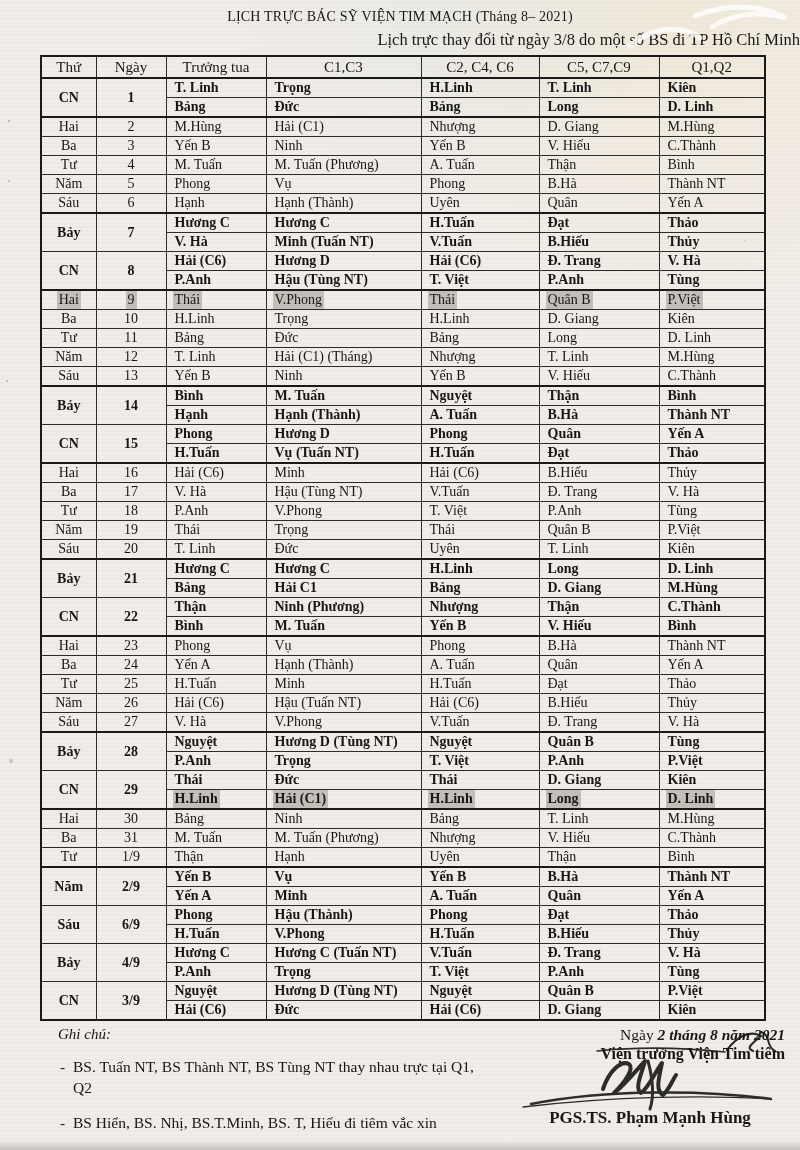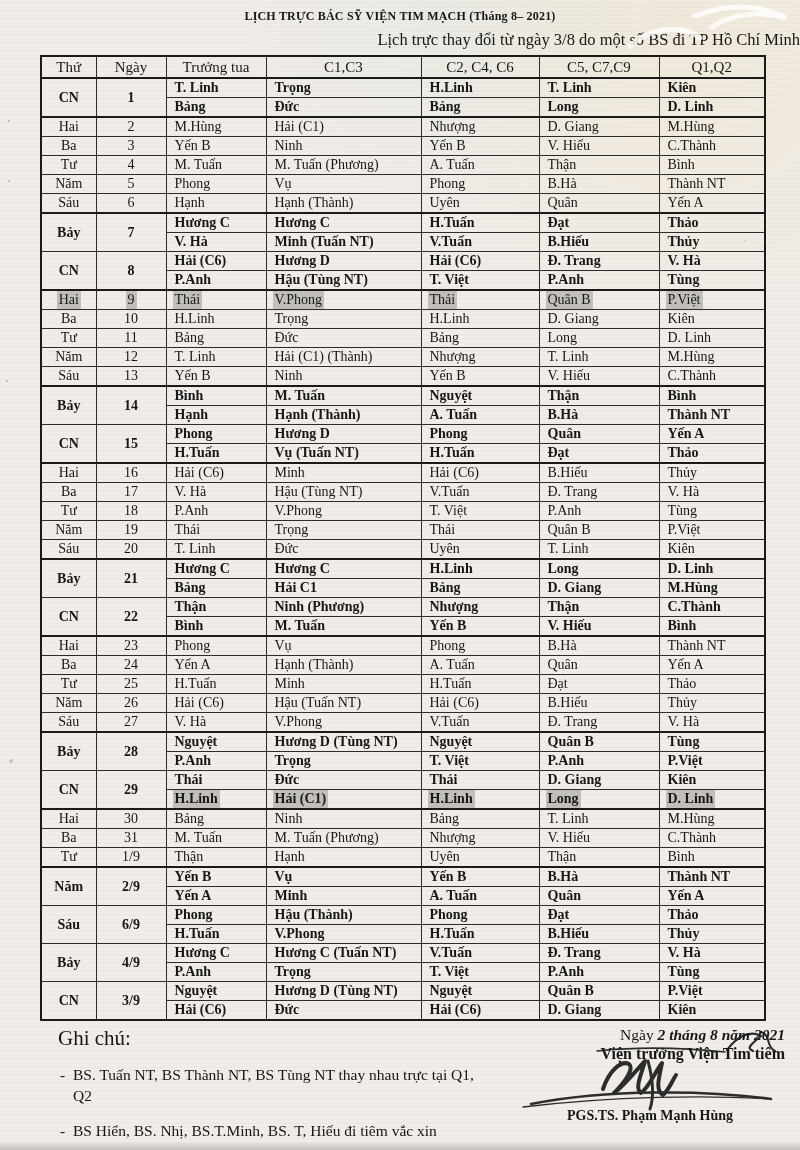--- a/index.html
+++ b/index.html
@@ -7,46 +7,46 @@
     width:800px;height:1150px;position:relative;overflow:hidden;
     background:#f1ece7;
     background-image:
       radial-gradient(circle at 85% 2%, rgba(235,215,140,.14), rgba(235,215,140,0) 22%),
       radial-gradient(circle at 55% 0%, rgba(120,200,210,.06), rgba(120,200,210,0) 18%),
       repeating-linear-gradient(0deg, rgba(255,255,255,.035) 0 2px, rgba(0,0,0,.012) 2px 4px);
     font-family:"Liberation Serif","DejaVu Serif",serif;
     color:#171717;
   }
   .title{position:absolute;top:9px;left:0;width:100%;text-align:center;
-    font-size:12px;font-weight:bold;letter-spacing:.2px;}
+    font-size:14px;font-weight:normal;letter-spacing:.2px;}
   .subtitle{position:absolute;top:30px;left:0;width:100%;text-align:right;font-size:16.5px;}
 
   table.sched{position:absolute;left:40px;top:55px;width:724px;
     border-collapse:collapse;table-layout:fixed;}
   table.sched{border:2.5px solid #1a1a1a;}
   .sched th,.sched td{border:1px solid #2c2c2c;white-space:nowrap;overflow:hidden;}
   .sched th{height:20px;font-weight:normal;font-size:15px;text-align:center;padding:0 2px;}
   .sched td{height:18px;font-size:14px;line-height:1;padding:0 4px;}
   .sched td.center{text-align:center;}
   .sched td.left{text-align:left;padding-left:8px;}
   .sched tr.bold td{font-weight:bold;}
   .sched tr.thick td{border-top:2.5px solid #1a1a1a;}
   .hl{background:#c2bfb8;box-shadow:0 0 0 2px #c2bfb8;}
 
   .notes{position:absolute;left:58px;top:1026px;font-size:15.5px;width:430px;}
-  .notes-label{font-size:21px;}
+  .notes-label{font-style:italic;font-size:15px;}
   .note-item{position:relative;padding-left:15px;margin-top:14px;line-height:1.35;}
   .note-item::before{content:"-";position:absolute;left:2px;}
 
   .sig-block{position:absolute;left:515px;top:1026px;width:270px;text-align:right;}
   .sig-date{font-size:15.5px;}
   .sig-date .val{font-weight:bold;font-style:italic;}
   .sig-role{font-size:16px;font-weight:bold;margin-top:1px;}
   .sig-name{position:absolute;left:515px;top:1108px;width:270px;text-align:center;
-    font-weight:bold;font-size:14px;}
+    font-weight:bold;font-size:17px;}
   .sig-ink{position:absolute;left:515px;top:1026px;pointer-events:none;}
 
   .artifact-tr{position:absolute;left:600px;top:0;pointer-events:none;}
   .scan-bottom{position:absolute;left:0;bottom:0;width:100%;height:9px;
     background:linear-gradient(rgba(120,118,114,0), rgba(120,118,114,.38));}
   .specks{position:absolute;left:8px;top:120px;width:2px;height:2px;background:#b9a6a6;border-radius:50%;
     box-shadow:0 60px 0 #c5b3b3, -2px 260px 0 #bdabab, 2px 640px 0 1px #cfc0c0, 736px 120px 0 #d8cfc6;}
 </style>
 </head>
 <body>
@@ -193,21 +193,21 @@
         <td class="left"><span>Bảng</span></td>
         <td class="left"><span>Đức</span></td>
         <td class="left"><span>Bảng</span></td>
         <td class="left"><span>Long</span></td>
         <td class="left"><span>D. Linh</span></td>
       </tr>
       <tr>
         <td class="center"><span>Năm</span></td>
         <td class="center"><span>12</span></td>
         <td class="left"><span>T. Linh</span></td>
-        <td class="left"><span>Hải (C1) (Thành)</span></td>
+        <td class="left"><span>Hải (C1) (Tháng)</span></td>
         <td class="left"><span>Nhượng</span></td>
         <td class="left"><span>T. Linh</span></td>
         <td class="left"><span>M.Hùng</span></td>
       </tr>
       <tr>
         <td class="center"><span>Sáu</span></td>
         <td class="center"><span>13</span></td>
         <td class="left"><span>Yến B</span></td>
         <td class="left"><span>Ninh</span></td>
         <td class="left"><span>Yến B</span></td>

